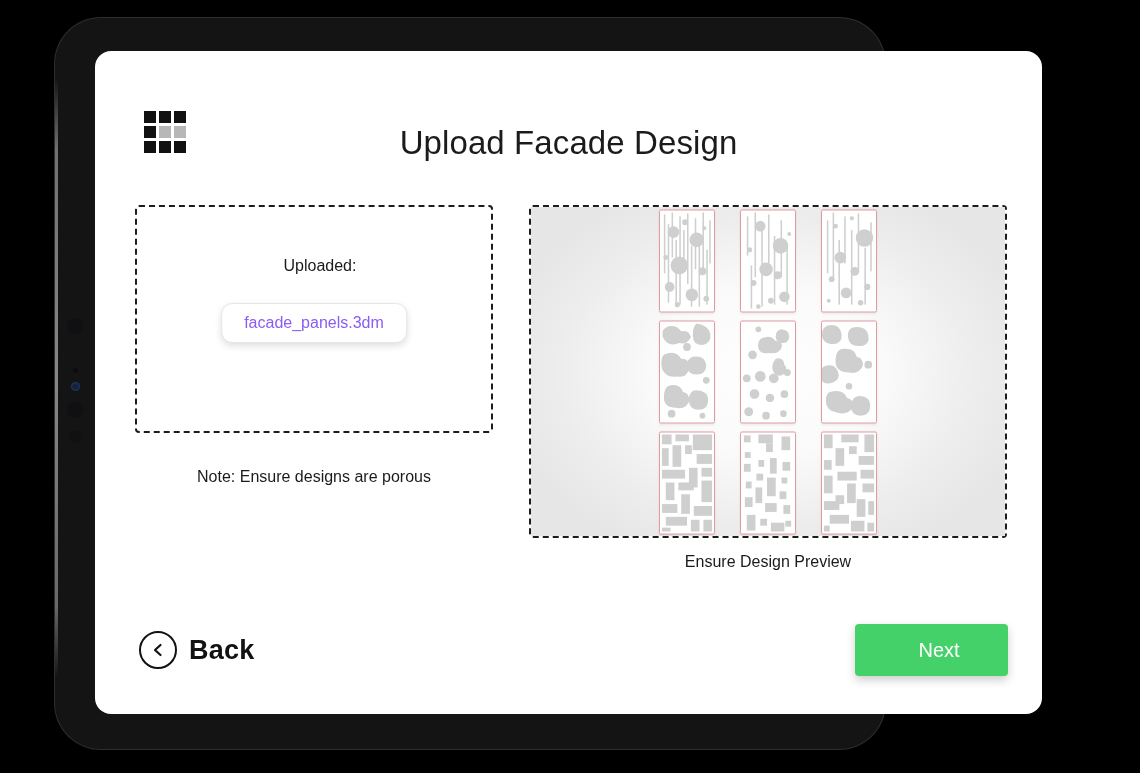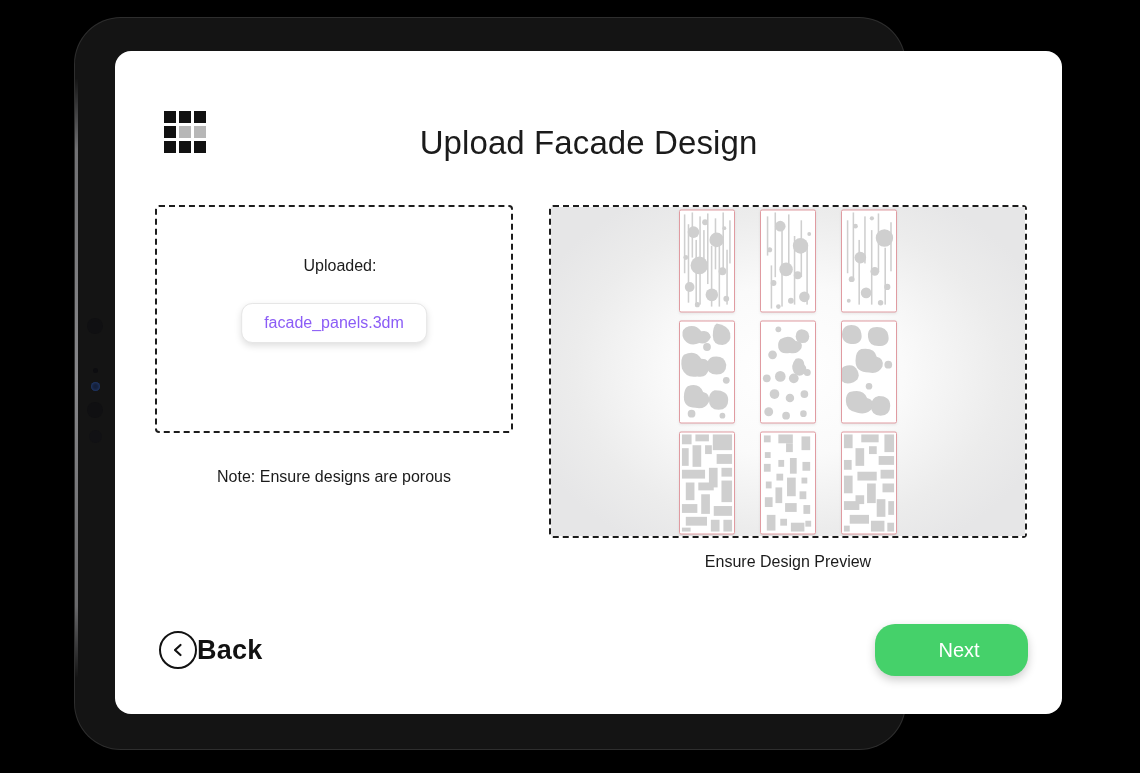--- a/index.html
+++ b/index.html
@@ -22,21 +22,20 @@
   
   .tablet-frame {
     position: absolute;
     left: 55px;
     top: 18px;
     width: 830px;
     height: 731px;
     background: #141414;
     border-radius: 46px;
     box-shadow: 0 0 0 1px #2e2e2e, 0 10px 38px rgba(0,0,0,0.85);
-    margin-left: 20px;
   }
   .tablet-frame::before {
     
     content: "";
     position: absolute;
     left: 0px; top: 60px;
     width: 3px; height: 600px;
     background: linear-gradient(to bottom,
        rgba(255,255,255,0.00) 0%,
        rgba(190,190,195,0.55) 12%,
@@ -219,21 +218,21 @@
     width: 100%;
     height: 105px;
   }
 
   .back-button {
     position: absolute;
     left: 44px;
     top: 22px;
     display: flex;
     align-items: center;
-    gap: 0;
+    gap: 12px;
     cursor: pointer;
   }
   .back-circle {
     width: 38px; height: 38px;
     border: 2.4px solid #121212;
     border-radius: 50%;
     display: flex;
     align-items: center;
     justify-content: center;
   }
@@ -246,21 +245,21 @@
   }
 
   .next-button {
     position: absolute;
     right: 34px;
     top: 15px;
     width: 153px;
     height: 52px;
     background: #45d16a;
     border: none;
-    border-radius: 20px;
+    border-radius: 4px;
     color: #ffffff;
     font-size: 20px;
     font-family: "Liberation Sans", sans-serif;
     cursor: pointer;
     box-shadow: 0 4px 10px rgba(0,0,0,0.20);
     padding-left: 15px;
   }
 </style>
 </head>
 <body>

